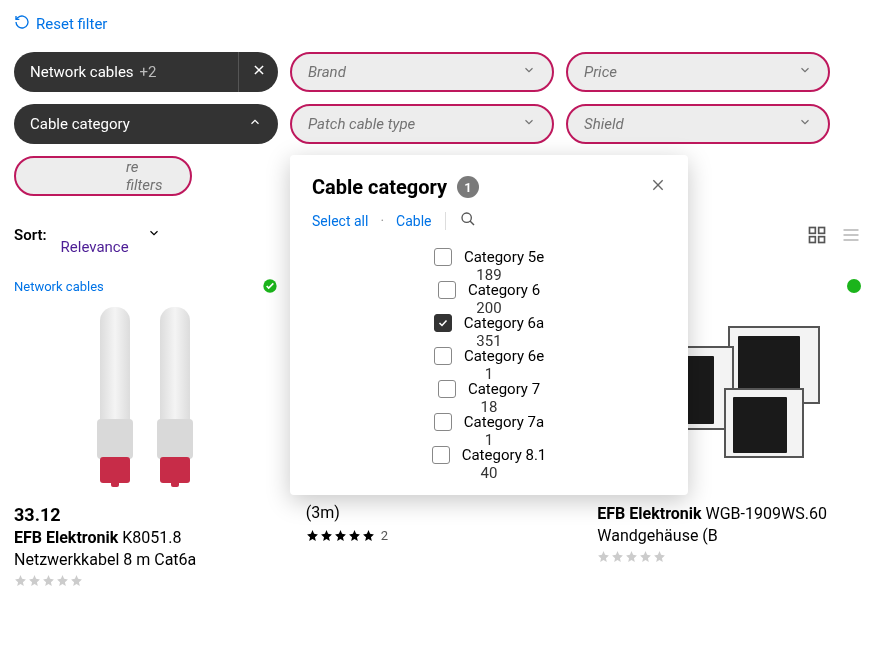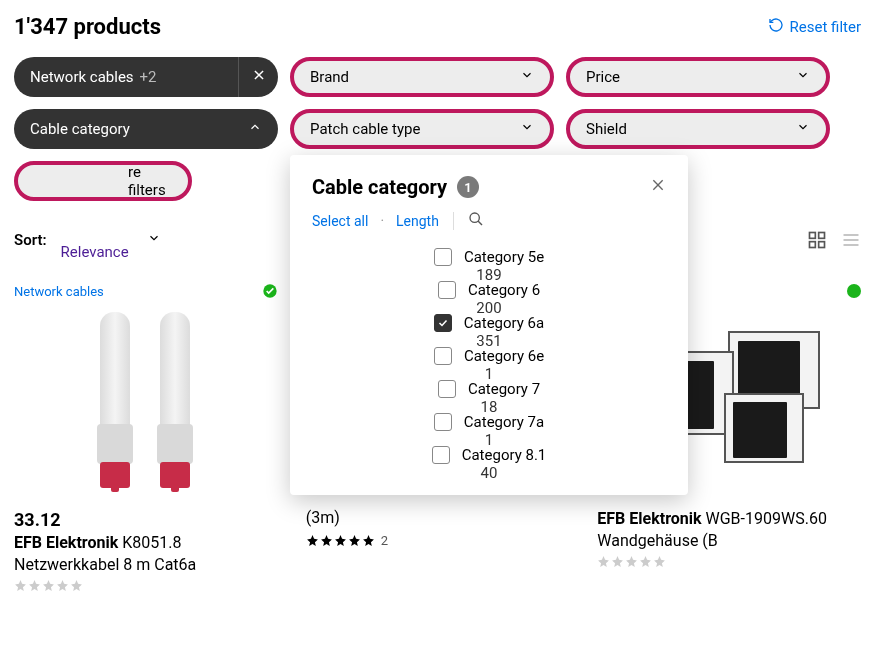--- a/index.html
+++ b/index.html
@@ -48,22 +48,23 @@
     justify-content: space-between;
     border-radius: 999px;
     height: 40px;
     padding: 0 16px;
     font-size: 15px;
     cursor: pointer;
     min-width: 100px;
   }
   .pill.light {
     background: #ededed;
-    color: #000000;
-    border: 4px solid #be185d;
+    color: #737373;
+    border: 2px solid #be185d;
+    font-style: italic;
   }
   .pill.dark {
     background: #333;
     color: #fff;
   }
   .pill .chev { margin-left: 10px; flex-shrink: 0; }
   .pill .plus { color: #bbb; margin-left: 6px; }
   .pill.split {
     padding: 0;
     overflow: hidden;
@@ -337,21 +338,20 @@
   .rack-panel {
     background: #1a1a1a;
     position: absolute;
     border-radius: 1px;
   }
 </style>
 </head>
 <body>
 
 <div class="header-row">
-  <div class="product-count">1'347 products</div>
   <div class="reset-filter">
     <span>
       <svg viewBox="0 0 24 24" fill="none" stroke="currentColor" stroke-width="2">
           <path d="M3 12a9 9 0 1 0 3-6.7L3 8"></path>
           <polyline points="3 3 3 8 8 8"></polyline>
         </svg>
     </span>
     <span>Reset filter</span>
   </div>
 </div>
@@ -597,21 +597,21 @@
         <svg viewBox="0 0 24 24" stroke="currentColor" stroke-width="2">
             <line x1="5" y1="5" x2="19" y2="19"></line>
             <line x1="19" y1="5" x2="5" y2="19"></line>
           </svg>
       </span>
     </div>
   </div>
   <div class="popover-actions">
     <span class="action-link">Select all</span>
     <span class="dot-sep">·</span>
-    <span class="action-link">Length</span>
+    <span class="action-link">Cable</span>
     <span class="vline"></span>
     <span class="search-icon-sm">
       <span>
         <svg viewBox="0 0 24 24" fill="none" stroke="currentColor" stroke-width="2">
             <circle cx="10" cy="10" r="7"></circle>
             <line x1="21" y1="21" x2="15" y2="15"></line>
           </svg>
       </span>
     </span>
   </div>

